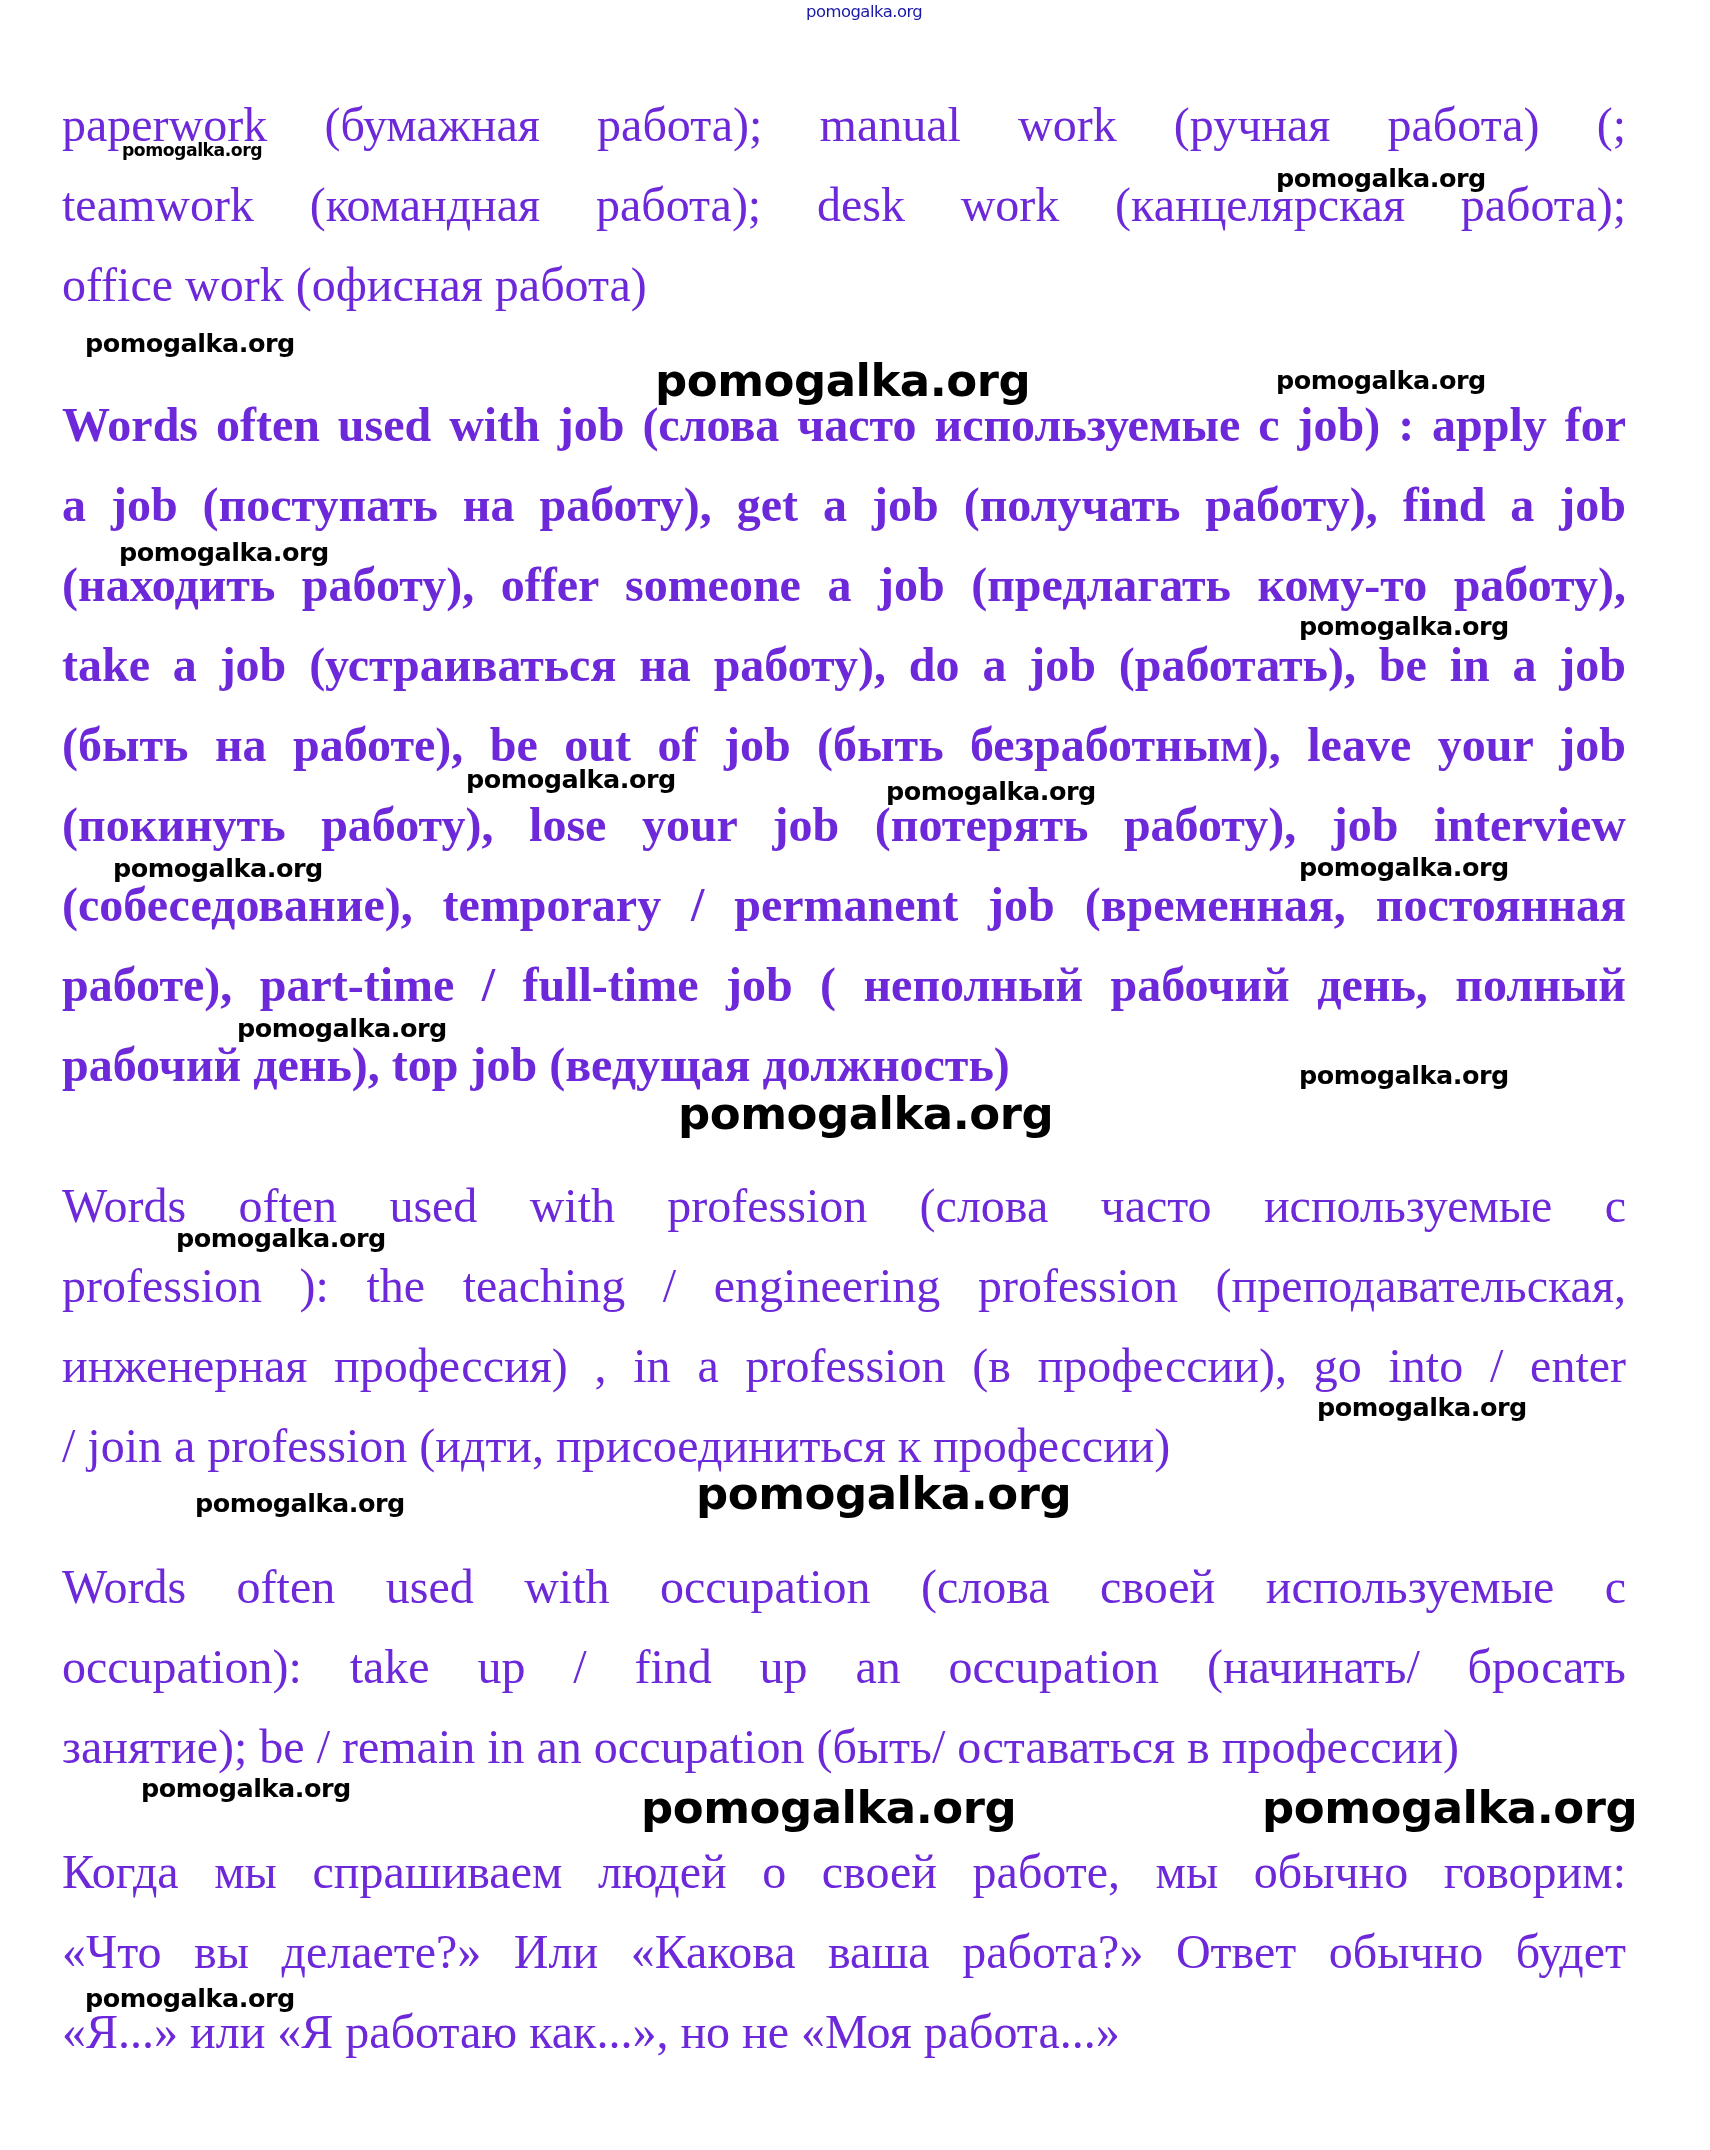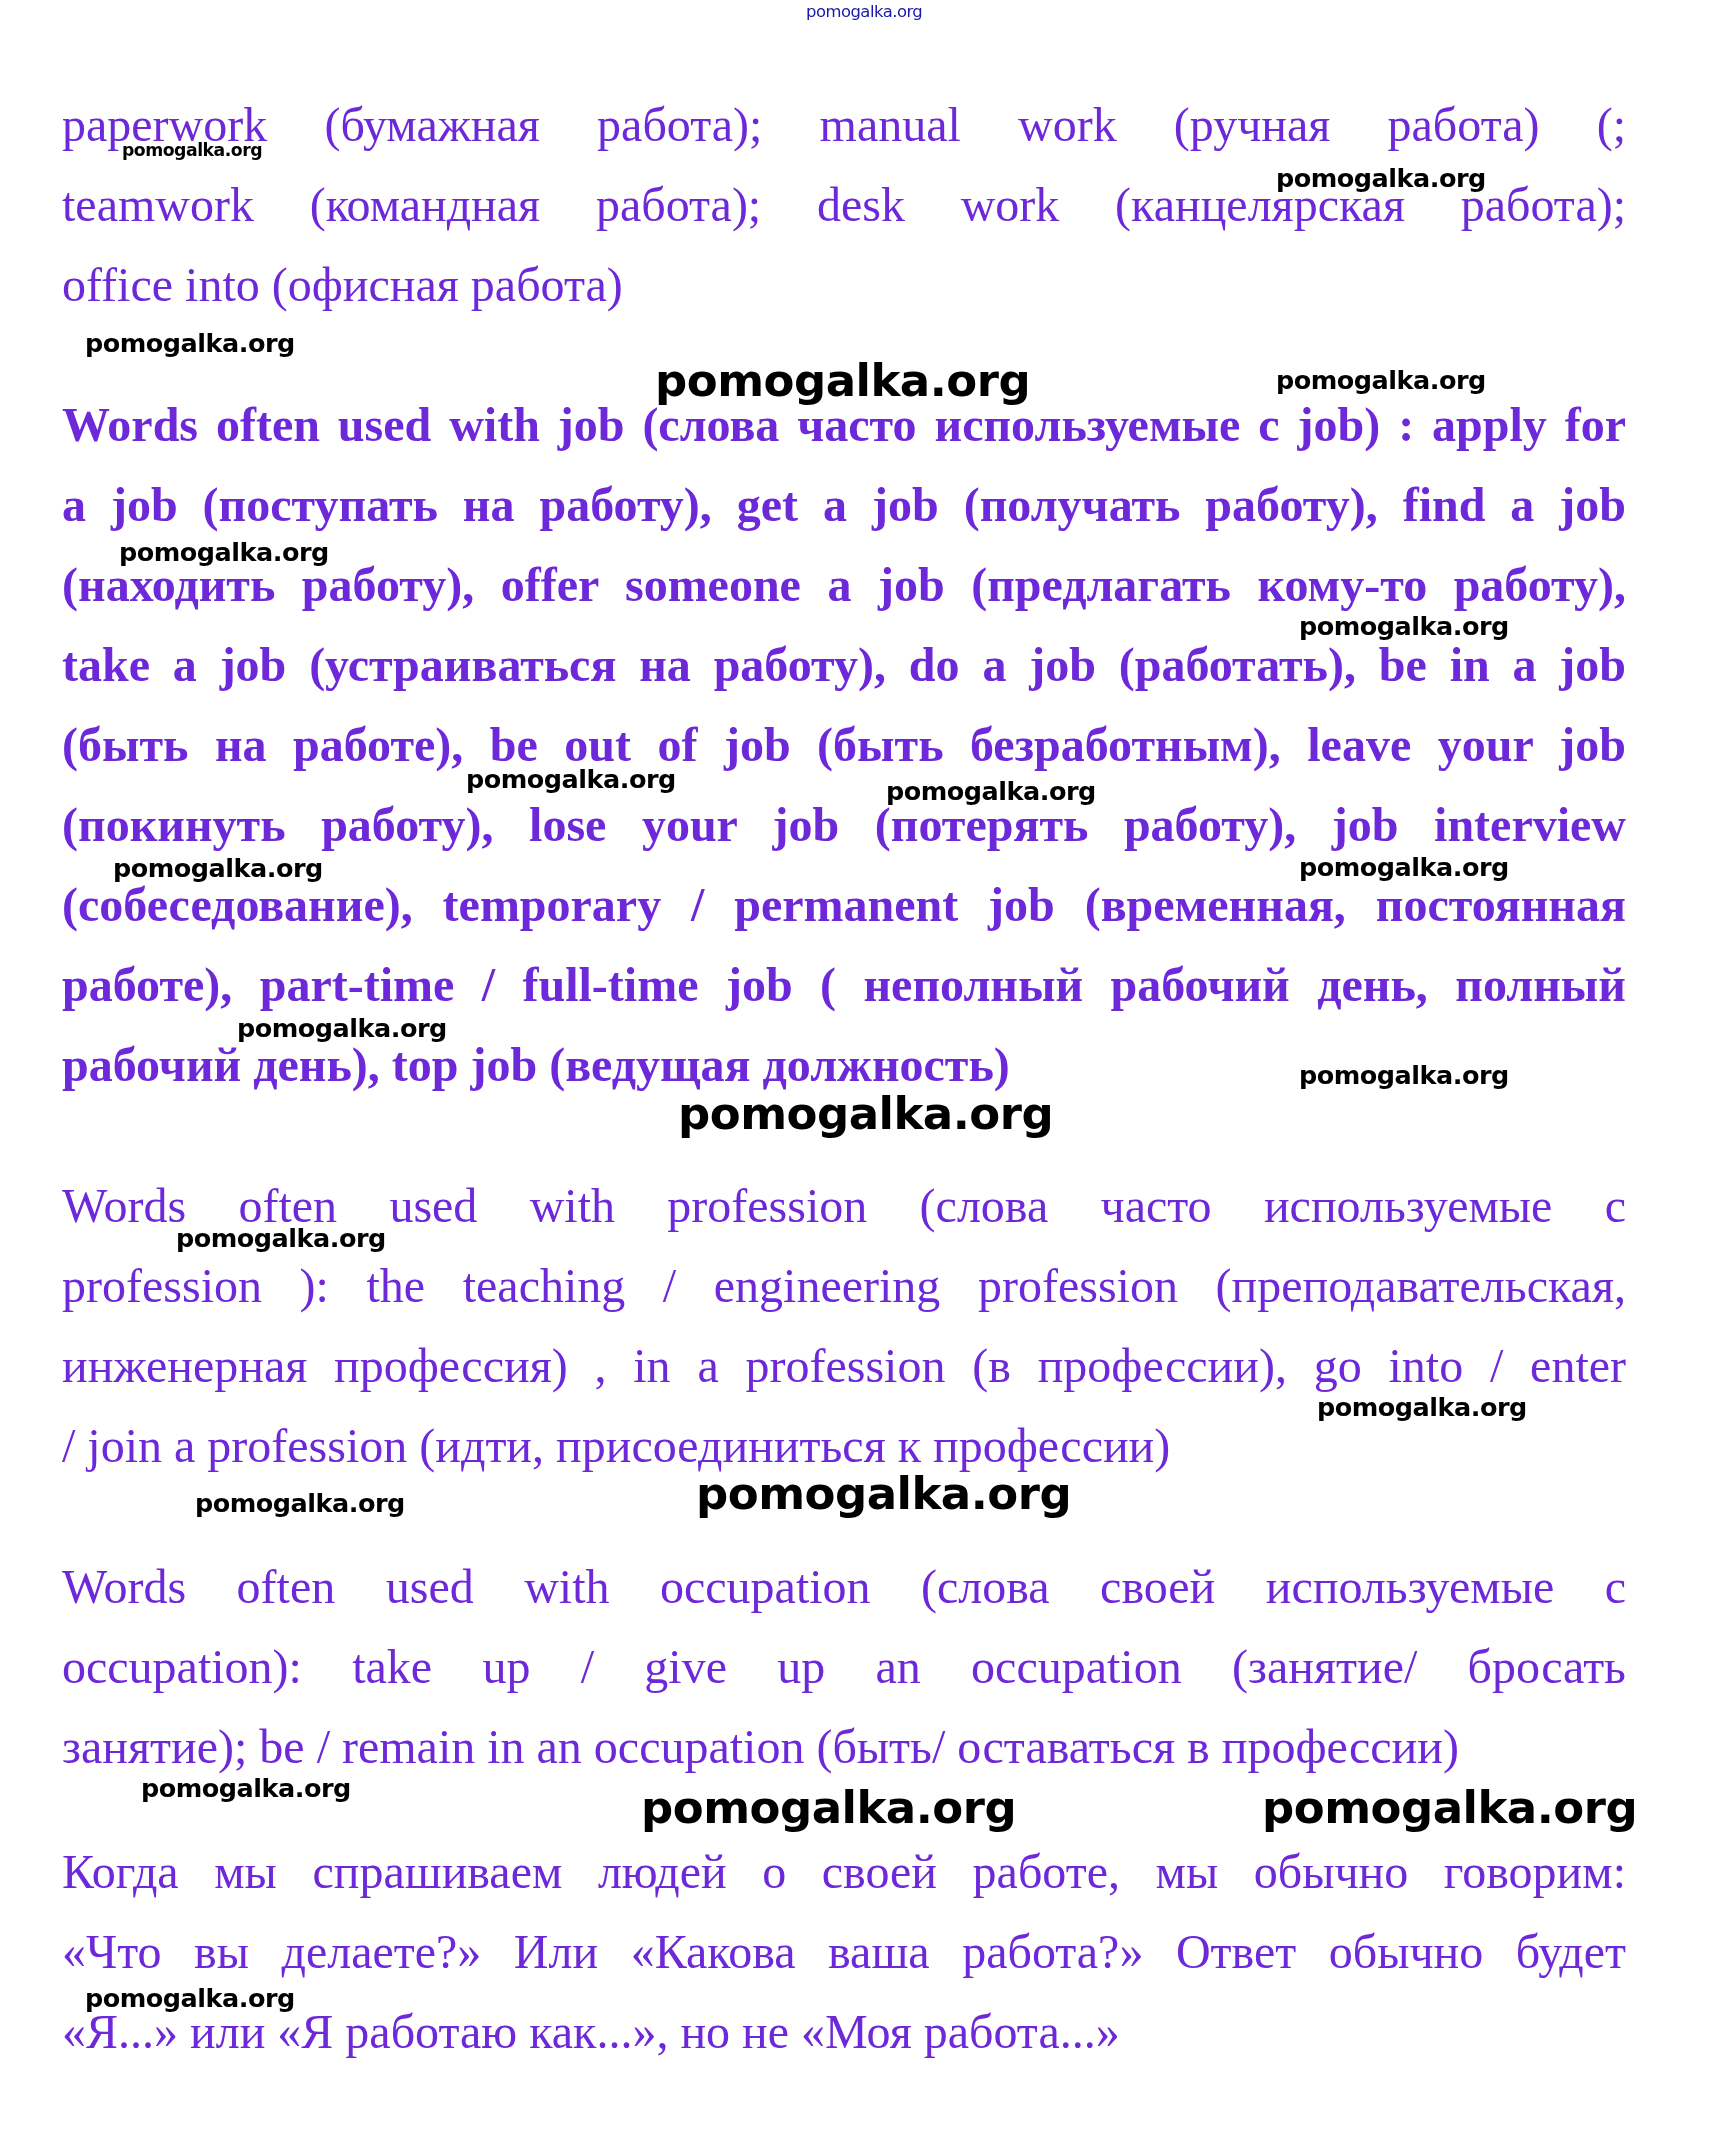--- a/index.html
+++ b/index.html
@@ -14,21 +14,21 @@
   .wm.blue { font-size:16.4px; color:#1a1aa8; font-weight:normal; }
 </style>
 </head>
 <body>
 
 <div class="wm blue" style="left:806px;top:3.6px;">pomogalka.org</div>
 
 <div class="para" style="top:85px;">
   <span class="line">paperwork (бумажная работа); manual work (ручная работа) (;</span>
   <span class="line">teamwork (командная работа); desk work (канцелярская работа);</span>
-  <span class="line last">office into (офисная работа)</span>
+  <span class="line last">office work (офисная работа)</span>
 </div>
 
 <div class="para" style="top:385px;font-weight:bold;">
   <span class="line">Words often used with job (слова часто используемые с job) : apply for</span>
   <span class="line">a job (поступать на работу), get a job (получать работу), find a job</span>
   <span class="line">(находить работу), offer someone a job (предлагать кому-то работу),</span>
   <span class="line">take a job (устраиваться на работу), do a job (работать), be in a job</span>
   <span class="line">(быть на работе), be out of job (быть безработным), leave your job</span>
   <span class="line">(покинуть работу), lose your job (потерять работу), job interview</span>
   <span class="line">(собеседование), temporary / permanent job (временная, постоянная</span>
@@ -38,21 +38,21 @@
 
 <div class="para" style="top:1166px;">
   <span class="line">Words often used with profession (слова часто используемые с</span>
   <span class="line">profession ): the teaching / engineering profession (преподавательская,</span>
   <span class="line">инженерная профессия) , in a profession (в профессии), go into / enter</span>
   <span class="line last">/ join a profession (идти, присоединиться к профессии)</span>
 </div>
 
 <div class="para" style="top:1547px;">
   <span class="line">Words often used with occupation (слова своей используемые с</span>
-  <span class="line">occupation): take up / give up an occupation (занятие/ бросать</span>
+  <span class="line">occupation): take up / find up an occupation (начинать/ бросать</span>
   <span class="line last">занятие); be / remain in an occupation (быть/ оставаться в профессии)</span>
 </div>
 
 <div class="para" style="top:1832px;">
   <span class="line">Когда мы спрашиваем людей о своей работе, мы обычно говорим:</span>
   <span class="line">«Что вы делаете?» Или «Какова ваша работа?» Ответ обычно будет</span>
   <span class="line last">«Я...» или «Я работаю как...», но не «Моя работа...»</span>
 </div>
 
 <div class="wm xs" style="left:122px;top:142px;">pomogalka.org</div>

